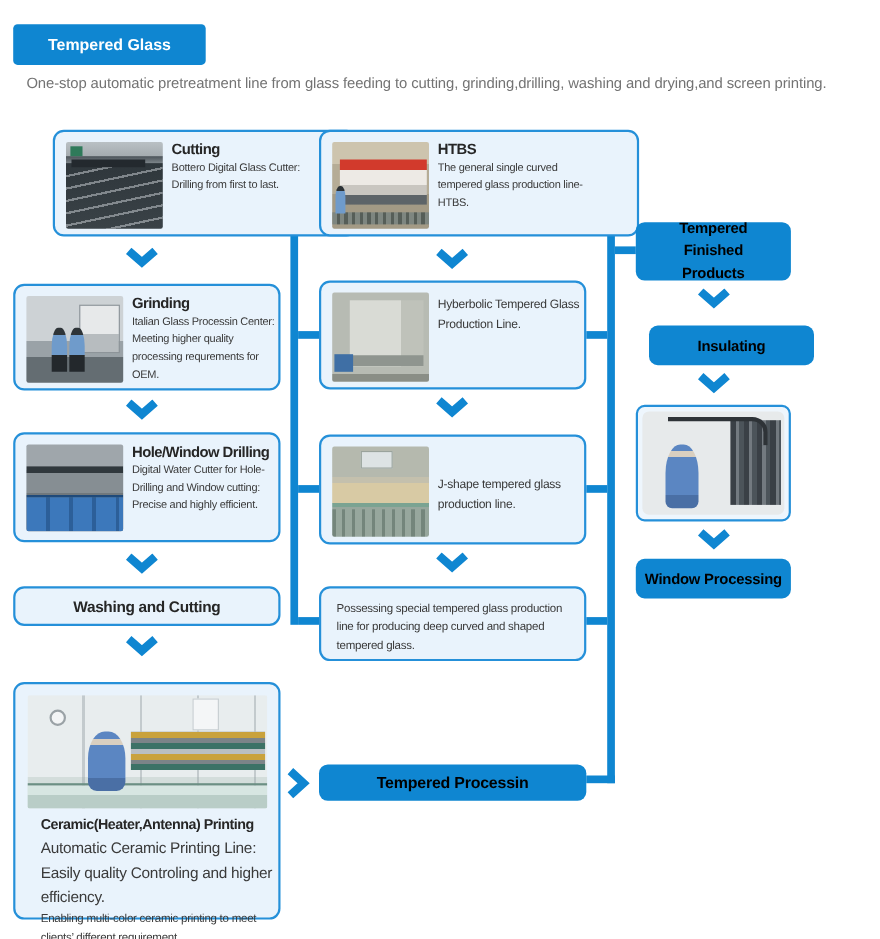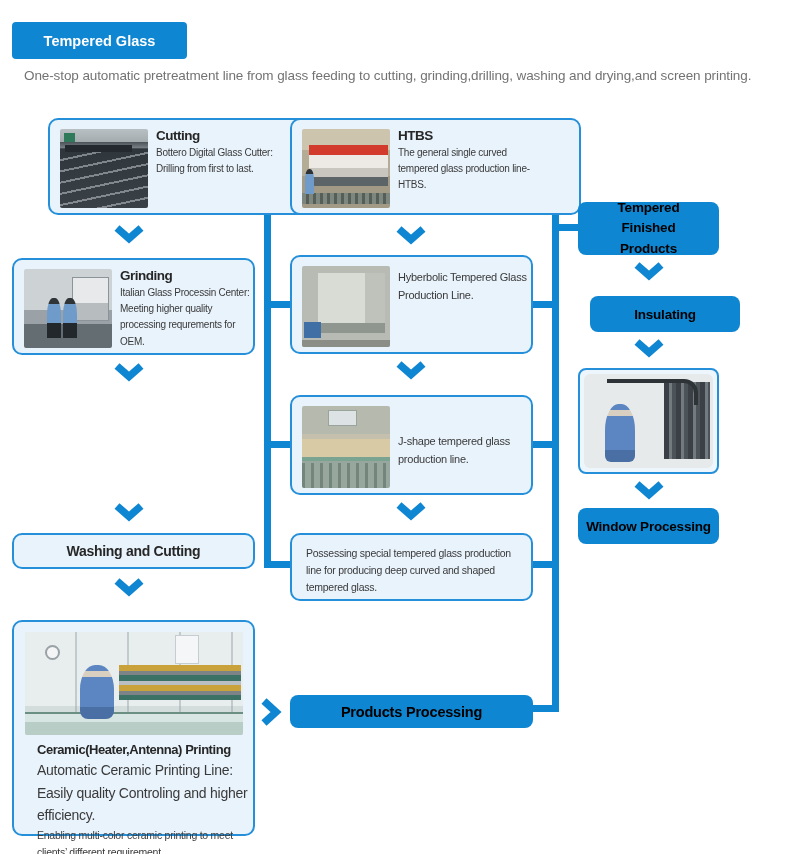--- a/index.html
+++ b/index.html
@@ -146,20 +146,30 @@
     <div class="bcol">
       <div class="btitle">Grinding</div>
       <div class="bdesc">Italian Glass Processin Center: Meeting higher quality processing requrements for OEM.</div>
     </div>
   </div>
 
   <svg class="arr" style="left:114px;top:363px;" width="30" height="19" viewBox="0 0 30 19">
       <path d="M3 3 L15 13.5 L27 3" stroke-width="7.5"></path>
     </svg>
 
+  <div class="nbox" style="left:12px;top:393px;width:243px;height:100px;">
+    <div class="photo ph-drilling bimg">
+      <span class="beam"></span>
+      <span class="bins"></span>
+    </div>
+    <div class="bcol">
+      <div class="btitle">Hole/Window Drilling</div>
+      <div class="bdesc">Digital Water Cutter for Hole-Drilling and Window cutting: Precise and highly efficient.</div>
+    </div>
+  </div>
 
   <svg class="arr" style="left:114px;top:503px;" width="30" height="19" viewBox="0 0 30 19">
       <path d="M3 3 L15 13.5 L27 3" stroke-width="7.5"></path>
     </svg>
 
   <div class="nbox center-label" style="left:12px;top:533px;width:243px;height:36px;">
     <span>Washing and Cutting</span>
   </div>
 
   <svg class="arr" style="left:114px;top:578px;" width="30" height="19" viewBox="0 0 30 19">
@@ -227,21 +237,21 @@
     </svg>
 
   <div class="nbox" style="left:290px;top:533px;width:243px;height:68px;padding:10px 14px;">
     <div class="bdesc" style="font-size:10.5px;">Possessing special tempered glass production line for producing deep curved and shaped tempered glass.</div>
   </div>
 
   <svg class="arr" style="left:261px;top:698px;" width="22" height="28" viewBox="0 0 22 28">
       <path d="M3 3 L15 14 L3 25" stroke-width="7.5"></path>
     </svg>
 
-  <div class="pill" style="left:290px;top:695px;width:243px;height:33px;font-size:14.5px;">Products Processing</div>
+  <div class="pill" style="left:290px;top:695px;width:243px;height:33px;font-size:14.5px;">Tempered Processin</div>
 
   <div class="pill" style="left:578px;top:202px;width:141px;height:53px;font-size:13.5px;line-height:1.5;padding:0 14px;">Tempered Finished Products</div>
 
   <svg class="arr" style="left:634px;top:262px;" width="30" height="19" viewBox="0 0 30 19">
       <path d="M3 3 L15 13.5 L27 3" stroke-width="7.5"></path>
     </svg>
 
   <div class="pill" style="left:578px;top:296px;width:150px;height:36px;font-size:13.5px;margin-left:12px;">Insulating</div>
 
   <svg class="arr" style="left:634px;top:339px;" width="30" height="19" viewBox="0 0 30 19">

